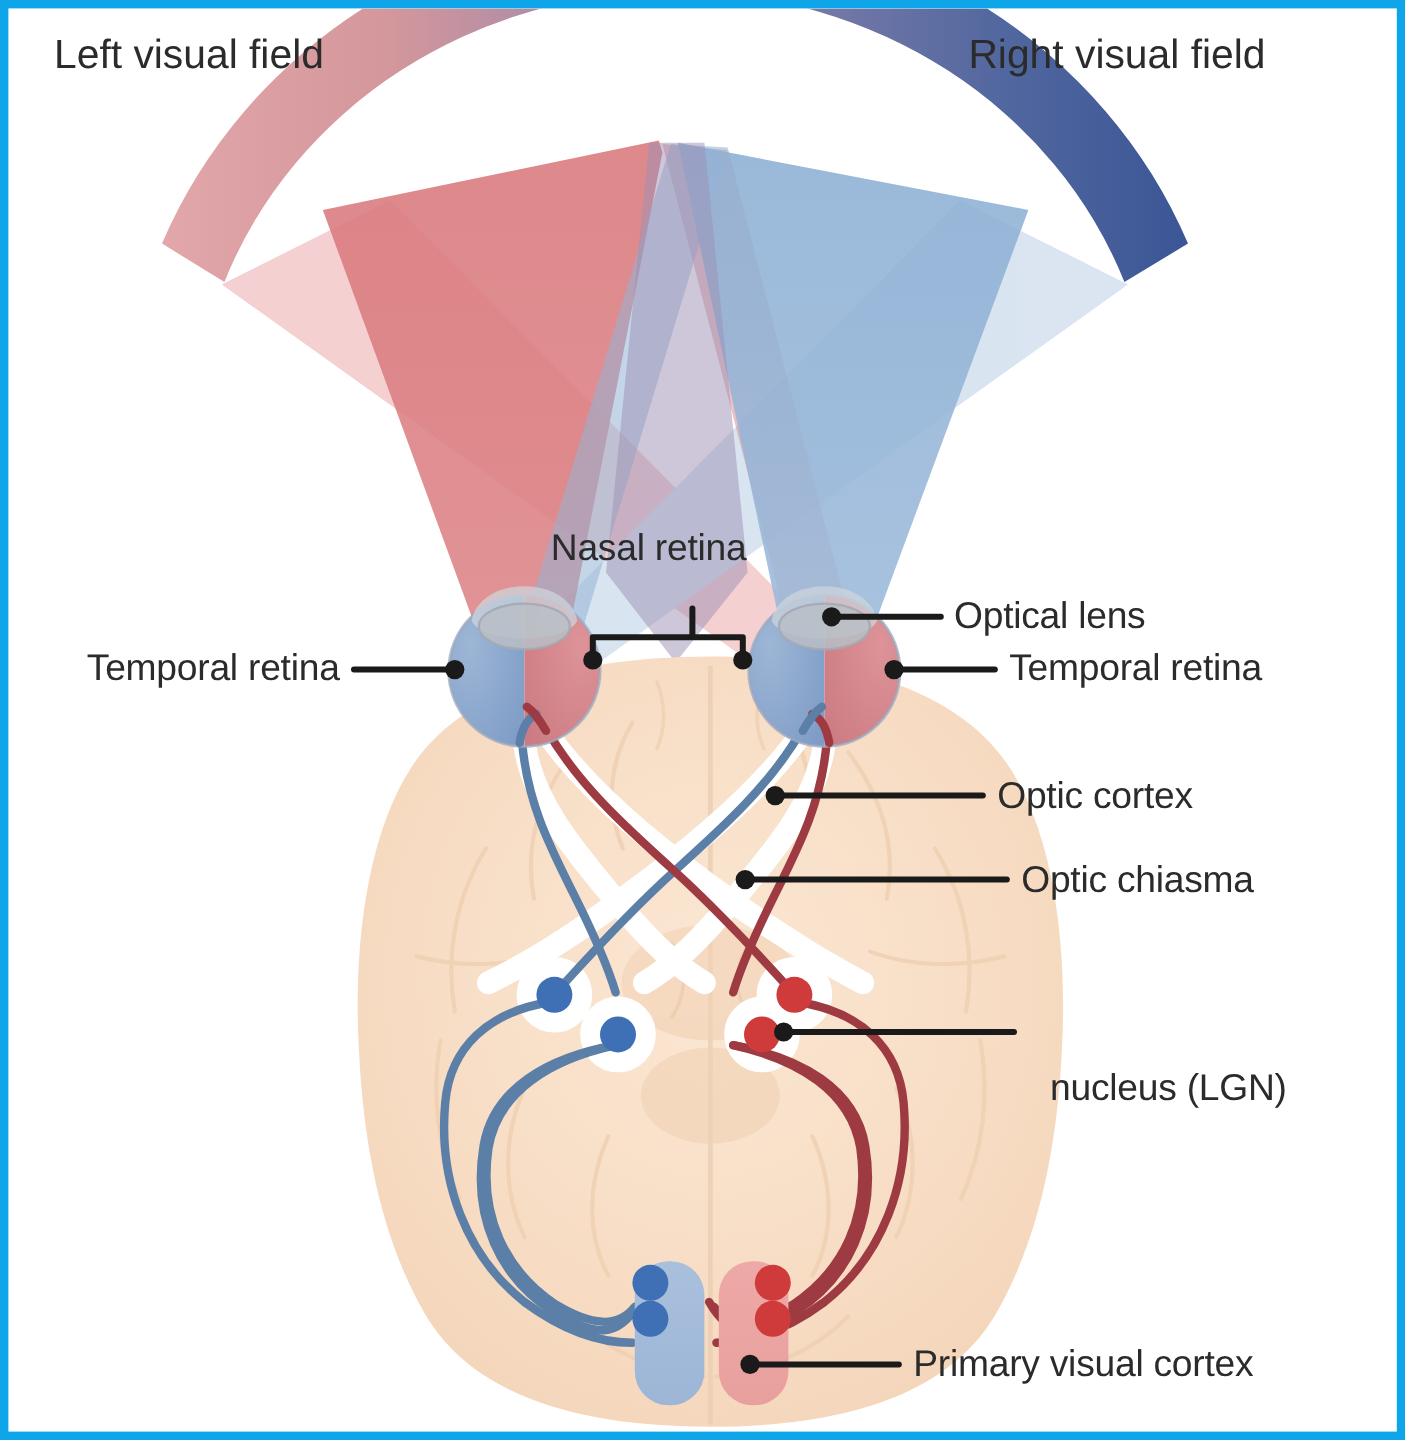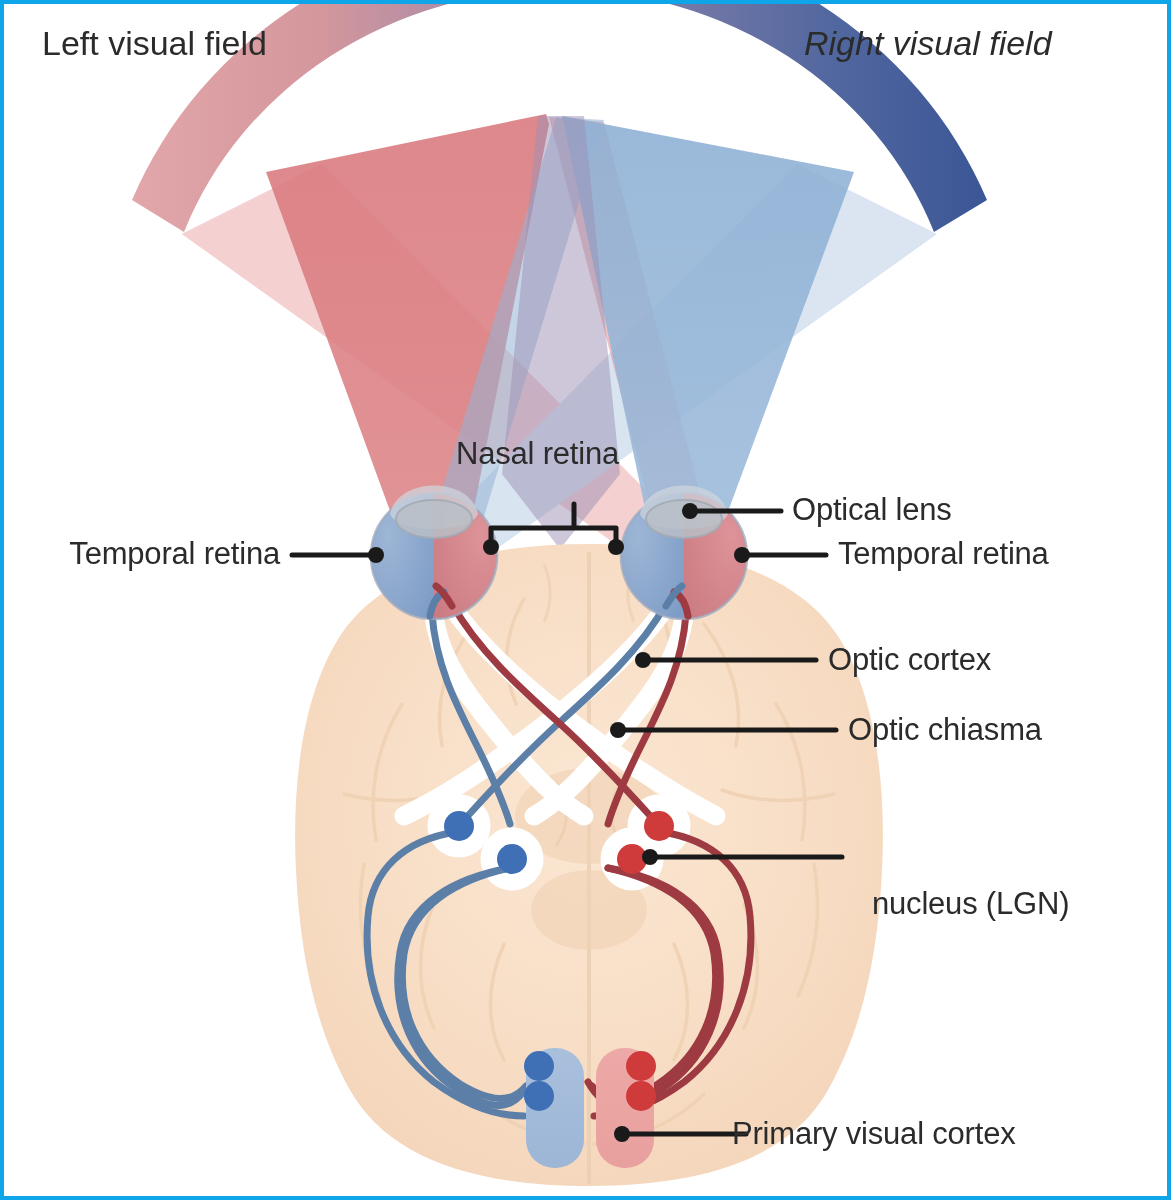--- a/index.html
+++ b/index.html
@@ -5,21 +5,21 @@
   html, body {
     margin: 0;
     padding: 0;
     background: #ffffff;
   }
   #page {
     position: relative;
     width: 1171px;
     height: 1200px;
     background: #ffffff;
-    border: 4px solid #0ea5e9;
+    border: 7px solid #0ea5e9;
     box-sizing: border-box;
     overflow: hidden;
     font-family: "Liberation Sans", sans-serif;
   }
   #diagram-svg {
     position: absolute;
     left: 0;
     top: 0;
     width: 1171px;
     height: 1200px;
@@ -303,32 +303,32 @@
       <circle cx="686" cy="507" r="8"></circle>
       <circle cx="639" cy="656" r="8"></circle>
       <circle cx="614" cy="726" r="8"></circle>
       <circle cx="646" cy="853" r="8"></circle>
       <circle cx="618" cy="1130" r="8"></circle>
     </g>
   </svg>
 
   <div class="field-lbl" style="left:38px; top:20px;">Left visual field</div>
 
-  <div class="field-lbl" style="left:800px; top:20px;font-style:italic;">Right visual field</div>
+  <div class="field-lbl" style="left:800px; top:20px;">Right visual field</div>
 
   <div class="lbl" style="left:452px; top:428px;">Nasal retina</div>
 
   <div class="lbl right-al" style="left:0px; top:528px; width:276px;">Temporal retina</div>
 
   <div class="lbl" style="left:834px; top:528px;">Temporal retina</div>
 
   <div class="lbl" style="left:788px; top:484px;">Optical lens</div>
 
   <div class="lbl" style="left:824px; top:634px;">Optic cortex</div>
 
   <div class="lbl" style="left:844px; top:704px;">Optic chiasma</div>
 
 
   <div class="lbl" style="left:868px; top:878px;">nucleus (LGN)</div>
 
-  <div class="lbl" style="left:728px; top:1108px;">Primary visual cortex</div>
+  <div class="lbl" style="left:754px; top:1108px;">Primary visual cortex</div>
 
 </div>
 
 </body></html>

